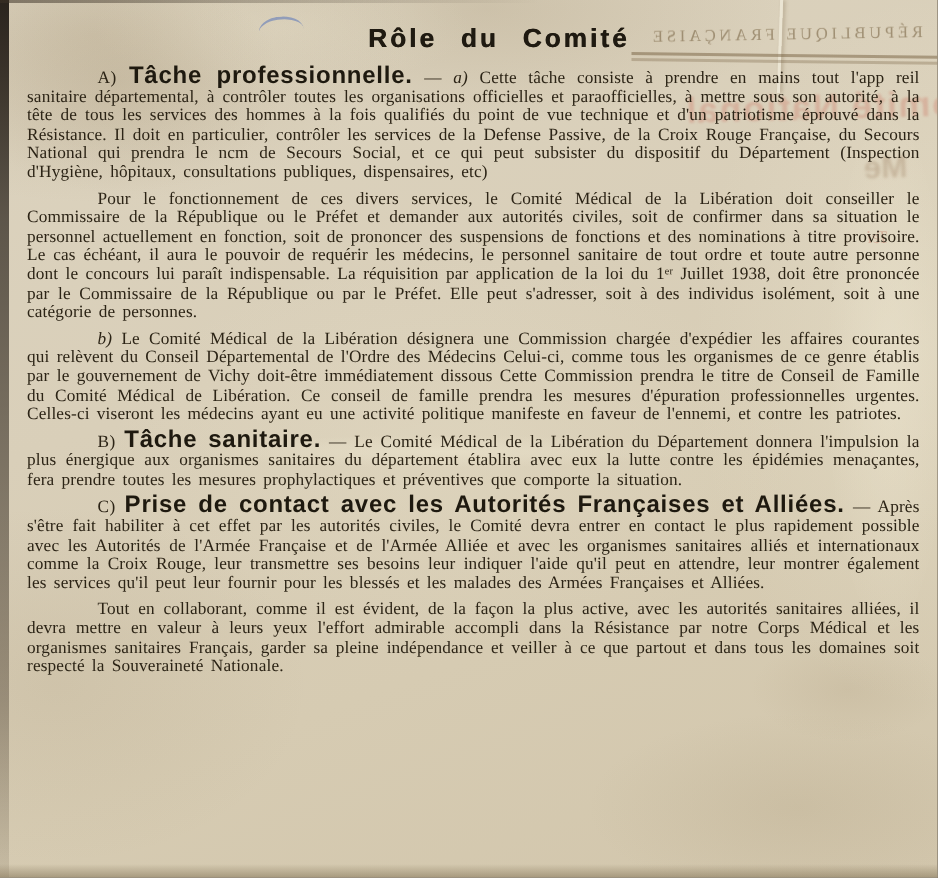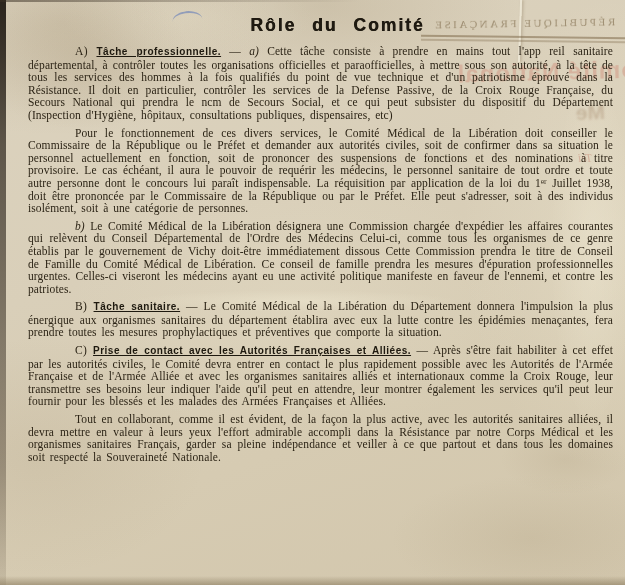--- a/index.html
+++ b/index.html
@@ -90,38 +90,38 @@
     filter:blur(1px);
   }
   .bleed-small {
     top:151px; left:578px; font:italic 12px "Liberation Serif",serif;
     color:rgba(198,128,108,.45); transform:scaleX(-1); filter:blur(.5px);
   }
 
   
   .textcol {
     position:absolute; left:0; top:0; width:625px; z-index:3;
-    padding:0 12px 0 28px; box-sizing:border-box;
+    padding:0 12px 0 18px; box-sizing:border-box;
   }
   .doc-title {
     margin:15px 0 9px 0; text-align:center; transform:translateX(17px);
     font:bold 17.5px "Liberation Sans",sans-serif;
     letter-spacing:2px; word-spacing:9px; color:#1f1a11;
     text-shadow:.4px 0 0 #1f1a11;
   }
   .para {
     margin:5px 0 0 0; text-align:justify; text-indent:47px;
     font-family:"Liberation Serif","DejaVu Serif",serif;
     font-size:11.5px; line-height:12.6px; color:#2c2416;
     word-spacing:1.8px; letter-spacing:.1px;
   }
   .lead { letter-spacing:.4px; }
   .b {
     font-family:"Liberation Sans",sans-serif; font-weight:bold;
-    font-size:10px; letter-spacing:.5px; color:#1e190f;text-decoration:underline;
+    font-size:16px; letter-spacing:.5px; color:#1e190f;
   }
   .sub { font-style:italic; }
 </style>
 </head>
 <body>
 
 <div class="page">
 
   <div class="stain stain-topleft"></div>
   <div class="stain stain-smear"></div>

